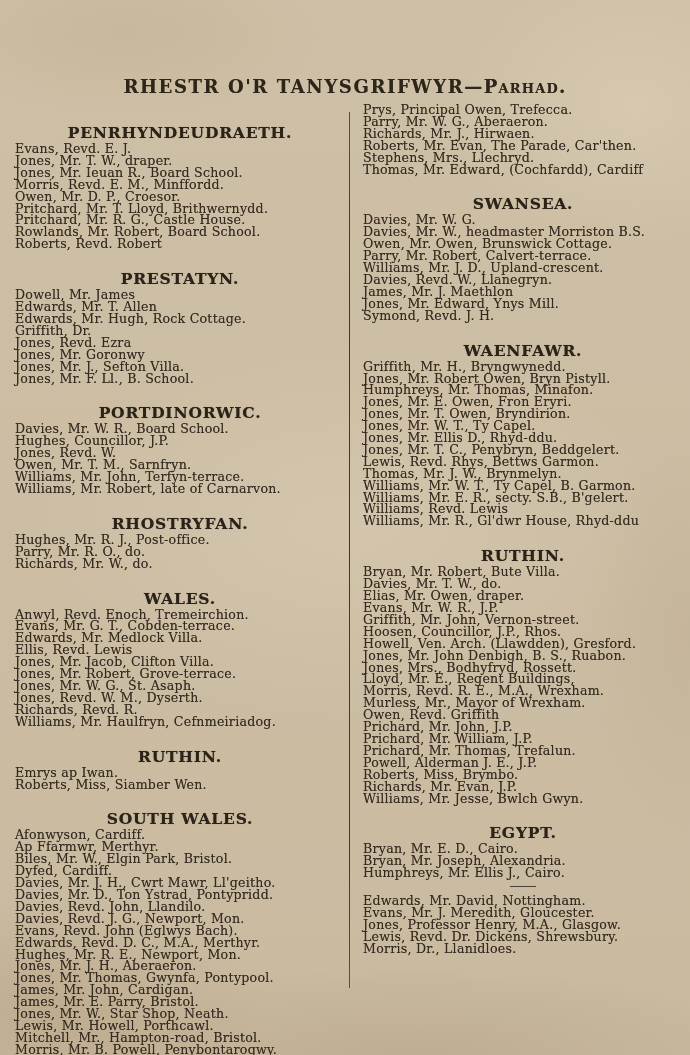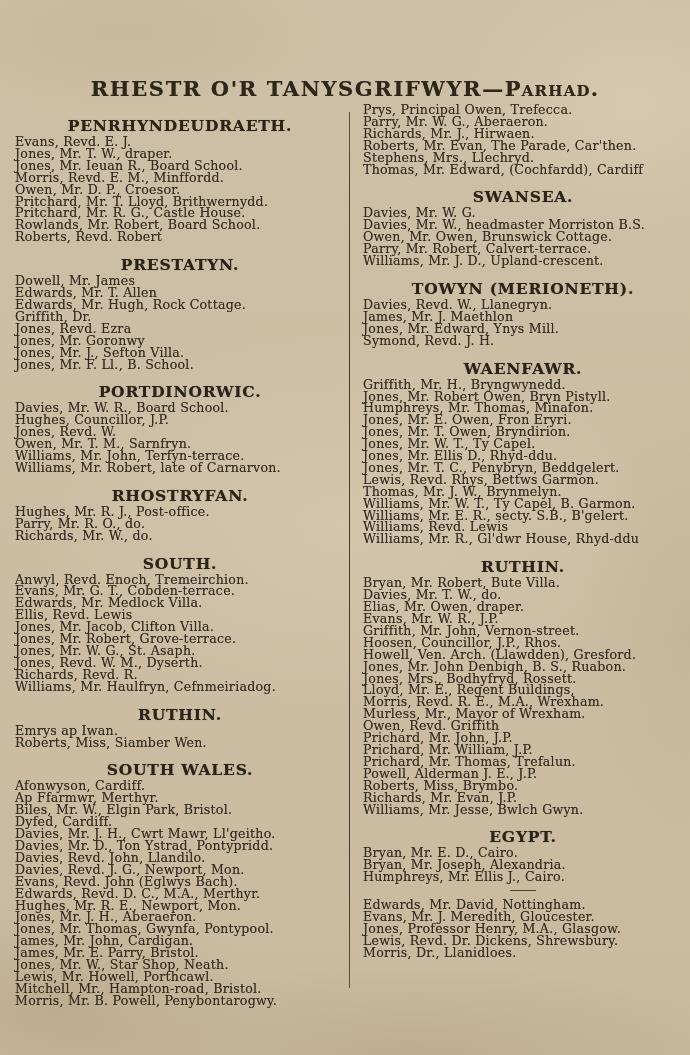--- a/index.html
+++ b/index.html
@@ -18,21 +18,21 @@
       radial-gradient(ellipse 160px 300px at 100% 60%, rgba(185,165,134,0.3), rgba(185,165,134,0) 70%),
       linear-gradient(#cec0a6, #c9baa0);
     font-family: "DejaVu Serif", "Liberation Serif", serif;
     color: #332a20;
     position: relative;
   }
   .page-header {
     position: absolute;
     top: 76px; left: 0; right: 0;
     text-align: center;
-    font-size: 21px;
+    font-size: 18px;
     font-weight: bold;
     letter-spacing: 1.6px;
     color: #2e2619;
     text-shadow: 0 0 0.6px rgba(46,38,25,0.55);
     white-space: nowrap;
   }
   .page-header .smallcaps { font-variant: small-caps; letter-spacing: 1.2px; }
   .col {
     position: absolute;
     top: 104px;
@@ -44,21 +44,21 @@
     left: 349px; top: 112px;
     width: 1px; height: 876px;
     background: linear-gradient(#5a4f3f, #41382b 15%, #41382b 85%, #5a4f3f);
   }
   .section-heading {
     text-align: center;
     font-weight: bold;
     font-size: 15.5px;
     line-height: 17px;
     letter-spacing: 0.8px;
-    margin: 13px 0 2px 0;
+    margin: 20px 0 2px 0;
     color: #2b2318;
     text-shadow: 0 0 0.7px rgba(43,35,24,0.6);
     white-space: nowrap;
   }
   .entry {
     font-size: 12.6px;
     line-height: 11.9px;
     letter-spacing: 0.25px;
     white-space: nowrap;
     padding-left: 3px;
@@ -104,21 +104,21 @@
     <div class="entry">Davies, Mr. W. R., Board School.</div>
     <div class="entry">Hughes, Councillor, J.P.</div>
     <div class="entry">Jones, Revd. W.</div>
     <div class="entry">Owen, Mr. T. M., Sarnfryn.</div>
     <div class="entry">Williams, Mr. John, Terfyn-terrace.</div>
     <div class="entry">Williams, Mr. Robert, late of Carnarvon.</div>
     <div class="section-heading">RHOSTRYFAN.</div>
     <div class="entry">Hughes, Mr. R. J., Post-office.</div>
     <div class="entry">Parry, Mr. R. O., do.</div>
     <div class="entry">Richards, Mr. W., do.</div>
-    <div class="section-heading">SOUTH.</div>
+    <div class="section-heading">WALES.</div>
     <div class="entry">Anwyl, Revd. Enoch, Tremeirchion.</div>
     <div class="entry">Evans, Mr. G. T., Cobden-terrace.</div>
     <div class="entry">Edwards, Mr. Medlock Villa.</div>
     <div class="entry">Ellis, Revd. Lewis</div>
     <div class="entry">Jones, Mr. Jacob, Clifton Villa.</div>
     <div class="entry">Jones, Mr. Robert, Grove-terrace.</div>
     <div class="entry">Jones, Mr. W. G., St. Asaph.</div>
     <div class="entry">Jones, Revd. W. M., Dyserth.</div>
     <div class="entry">Richards, Revd. R.</div>
     <div class="entry">Williams, Mr. Haulfryn, Cefnmeiriadog.</div>
@@ -152,21 +152,20 @@
     <div class="entry">Richards, Mr. J., Hirwaen.</div>
     <div class="entry">Roberts, Mr. Evan, The Parade, Car'then.</div>
     <div class="entry">Stephens, Mrs., Llechryd.</div>
     <div class="entry">Thomas, Mr. Edward, (Cochfardd), Cardiff</div>
     <div class="section-heading">SWANSEA.</div>
     <div class="entry">Davies, Mr. W. G.</div>
     <div class="entry">Davies, Mr. W., headmaster Morriston B.S.</div>
     <div class="entry">Owen, Mr. Owen, Brunswick Cottage.</div>
     <div class="entry">Parry, Mr. Robert, Calvert-terrace.</div>
     <div class="entry">Williams, Mr. J. D., Upland-crescent.</div>
-    <div class="section-heading">TOWYN (MERIONETH).</div>
     <div class="entry">Davies, Revd. W., Llanegryn.</div>
     <div class="entry">James, Mr. J. Maethlon</div>
     <div class="entry">Jones, Mr. Edward, Ynys Mill.</div>
     <div class="entry">Symond, Revd. J. H.</div>
     <div class="section-heading">WAENFAWR.</div>
     <div class="entry">Griffith, Mr. H., Bryngwynedd.</div>
     <div class="entry">Jones, Mr. Robert Owen, Bryn Pistyll.</div>
     <div class="entry">Humphreys, Mr. Thomas, Minafon.</div>
     <div class="entry">Jones, Mr. E. Owen, Fron Eryri.</div>
     <div class="entry">Jones, Mr. T. Owen, Bryndirion.</div>

